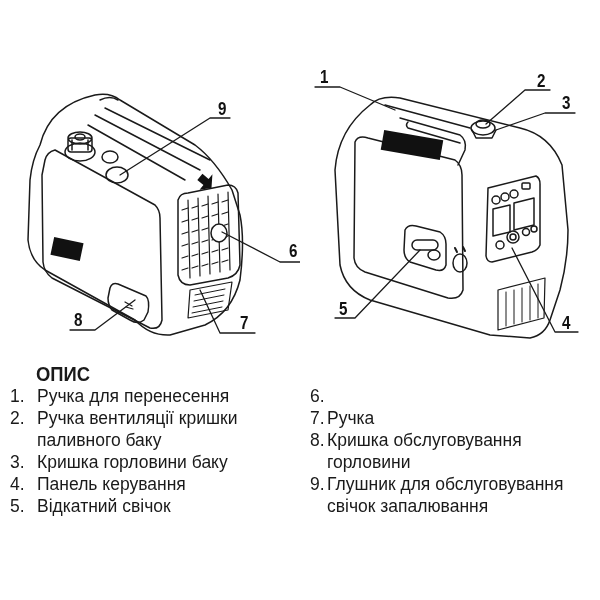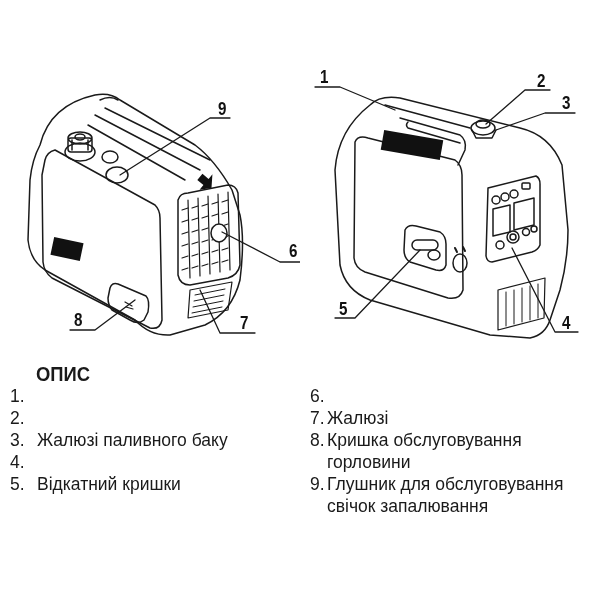--- a/index.html
+++ b/index.html
@@ -147,44 +147,47 @@
 <div class="callout" style="left:537px;top:70px">2</div>
 <div class="callout" style="left:562px;top:92px">3</div>
 <div class="callout" style="left:562px;top:312px">4</div>
 <div class="callout" style="left:339px;top:298px">5</div>
 
 <div class="desc-title">ОПИС</div>
 
 <ul class="desc-list left-list">
   <li>
       <span class="num">1.</span>
+      <span class="txt">Ручка для перенесення</span>
     </li>
   <li>
       <span class="num">2.</span>
+      <span class="txt" style="width:225px">Ручка вентиляції кришки паливного баку</span>
     </li>
   <li>
       <span class="num">3.</span>
-      <span class="txt">Жалюзі паливного баку</span>
+      <span class="txt">Кришка горловини баку</span>
     </li>
   <li>
       <span class="num">4.</span>
+      <span class="txt">Панель керування</span>
     </li>
   <li>
       <span class="num">5.</span>
-      <span class="txt">Відкатний кришки</span>
+      <span class="txt">Відкатний свічок</span>
     </li>
 </ul>
 
 <ul class="desc-list right-list">
   <li>
       <span class="num">6.</span>
     </li>
   <li>
       <span class="num">7.</span>
-      <span class="txt">Жалюзі</span>
+      <span class="txt">Ручка</span>
     </li>
   <li>
       <span class="num">8.</span>
       <span class="txt" style="width:215px">Кришка обслуговування горловини</span>
     </li>
   <li>
       <span class="num">9.</span>
       <span class="txt" style="width:270px">Глушник для обслуговування свічок запалювання</span>
     </li>
 </ul>

